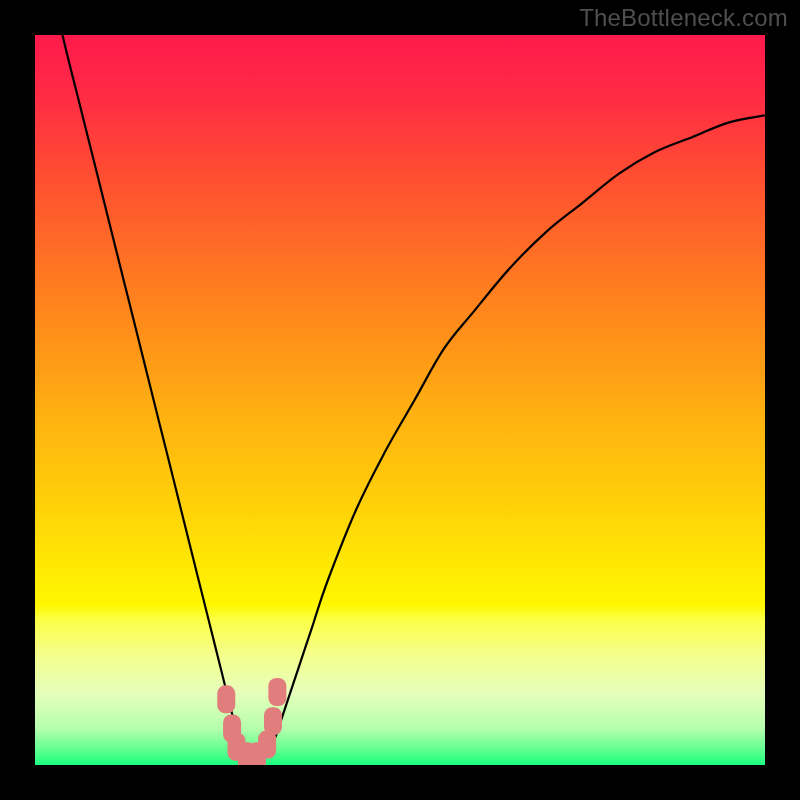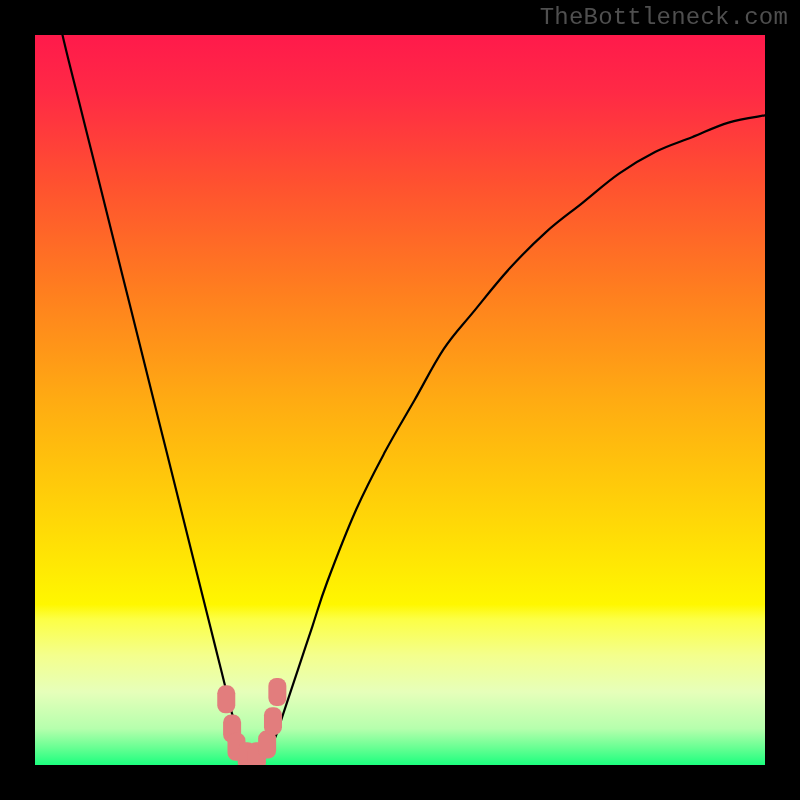--- a/index.html
+++ b/index.html
@@ -23,21 +23,21 @@
     left: 35px;
     top: 35px;
     width: 730px;
     height: 730px;
   }
   .watermark {
     position: absolute;
     top: 4px;
     right: 12px;
     color: #4f4f4f;
-    font-family: Liberation Mono, monospace;
+    font-family: Liberation Sans, sans-serif;
     font-size: 24px;
     letter-spacing: 0.2px;
     font-weight: 400;
   }
   svg { display: block; }
 </style>
 </head>
 <body>
 
 <div class="frame">

